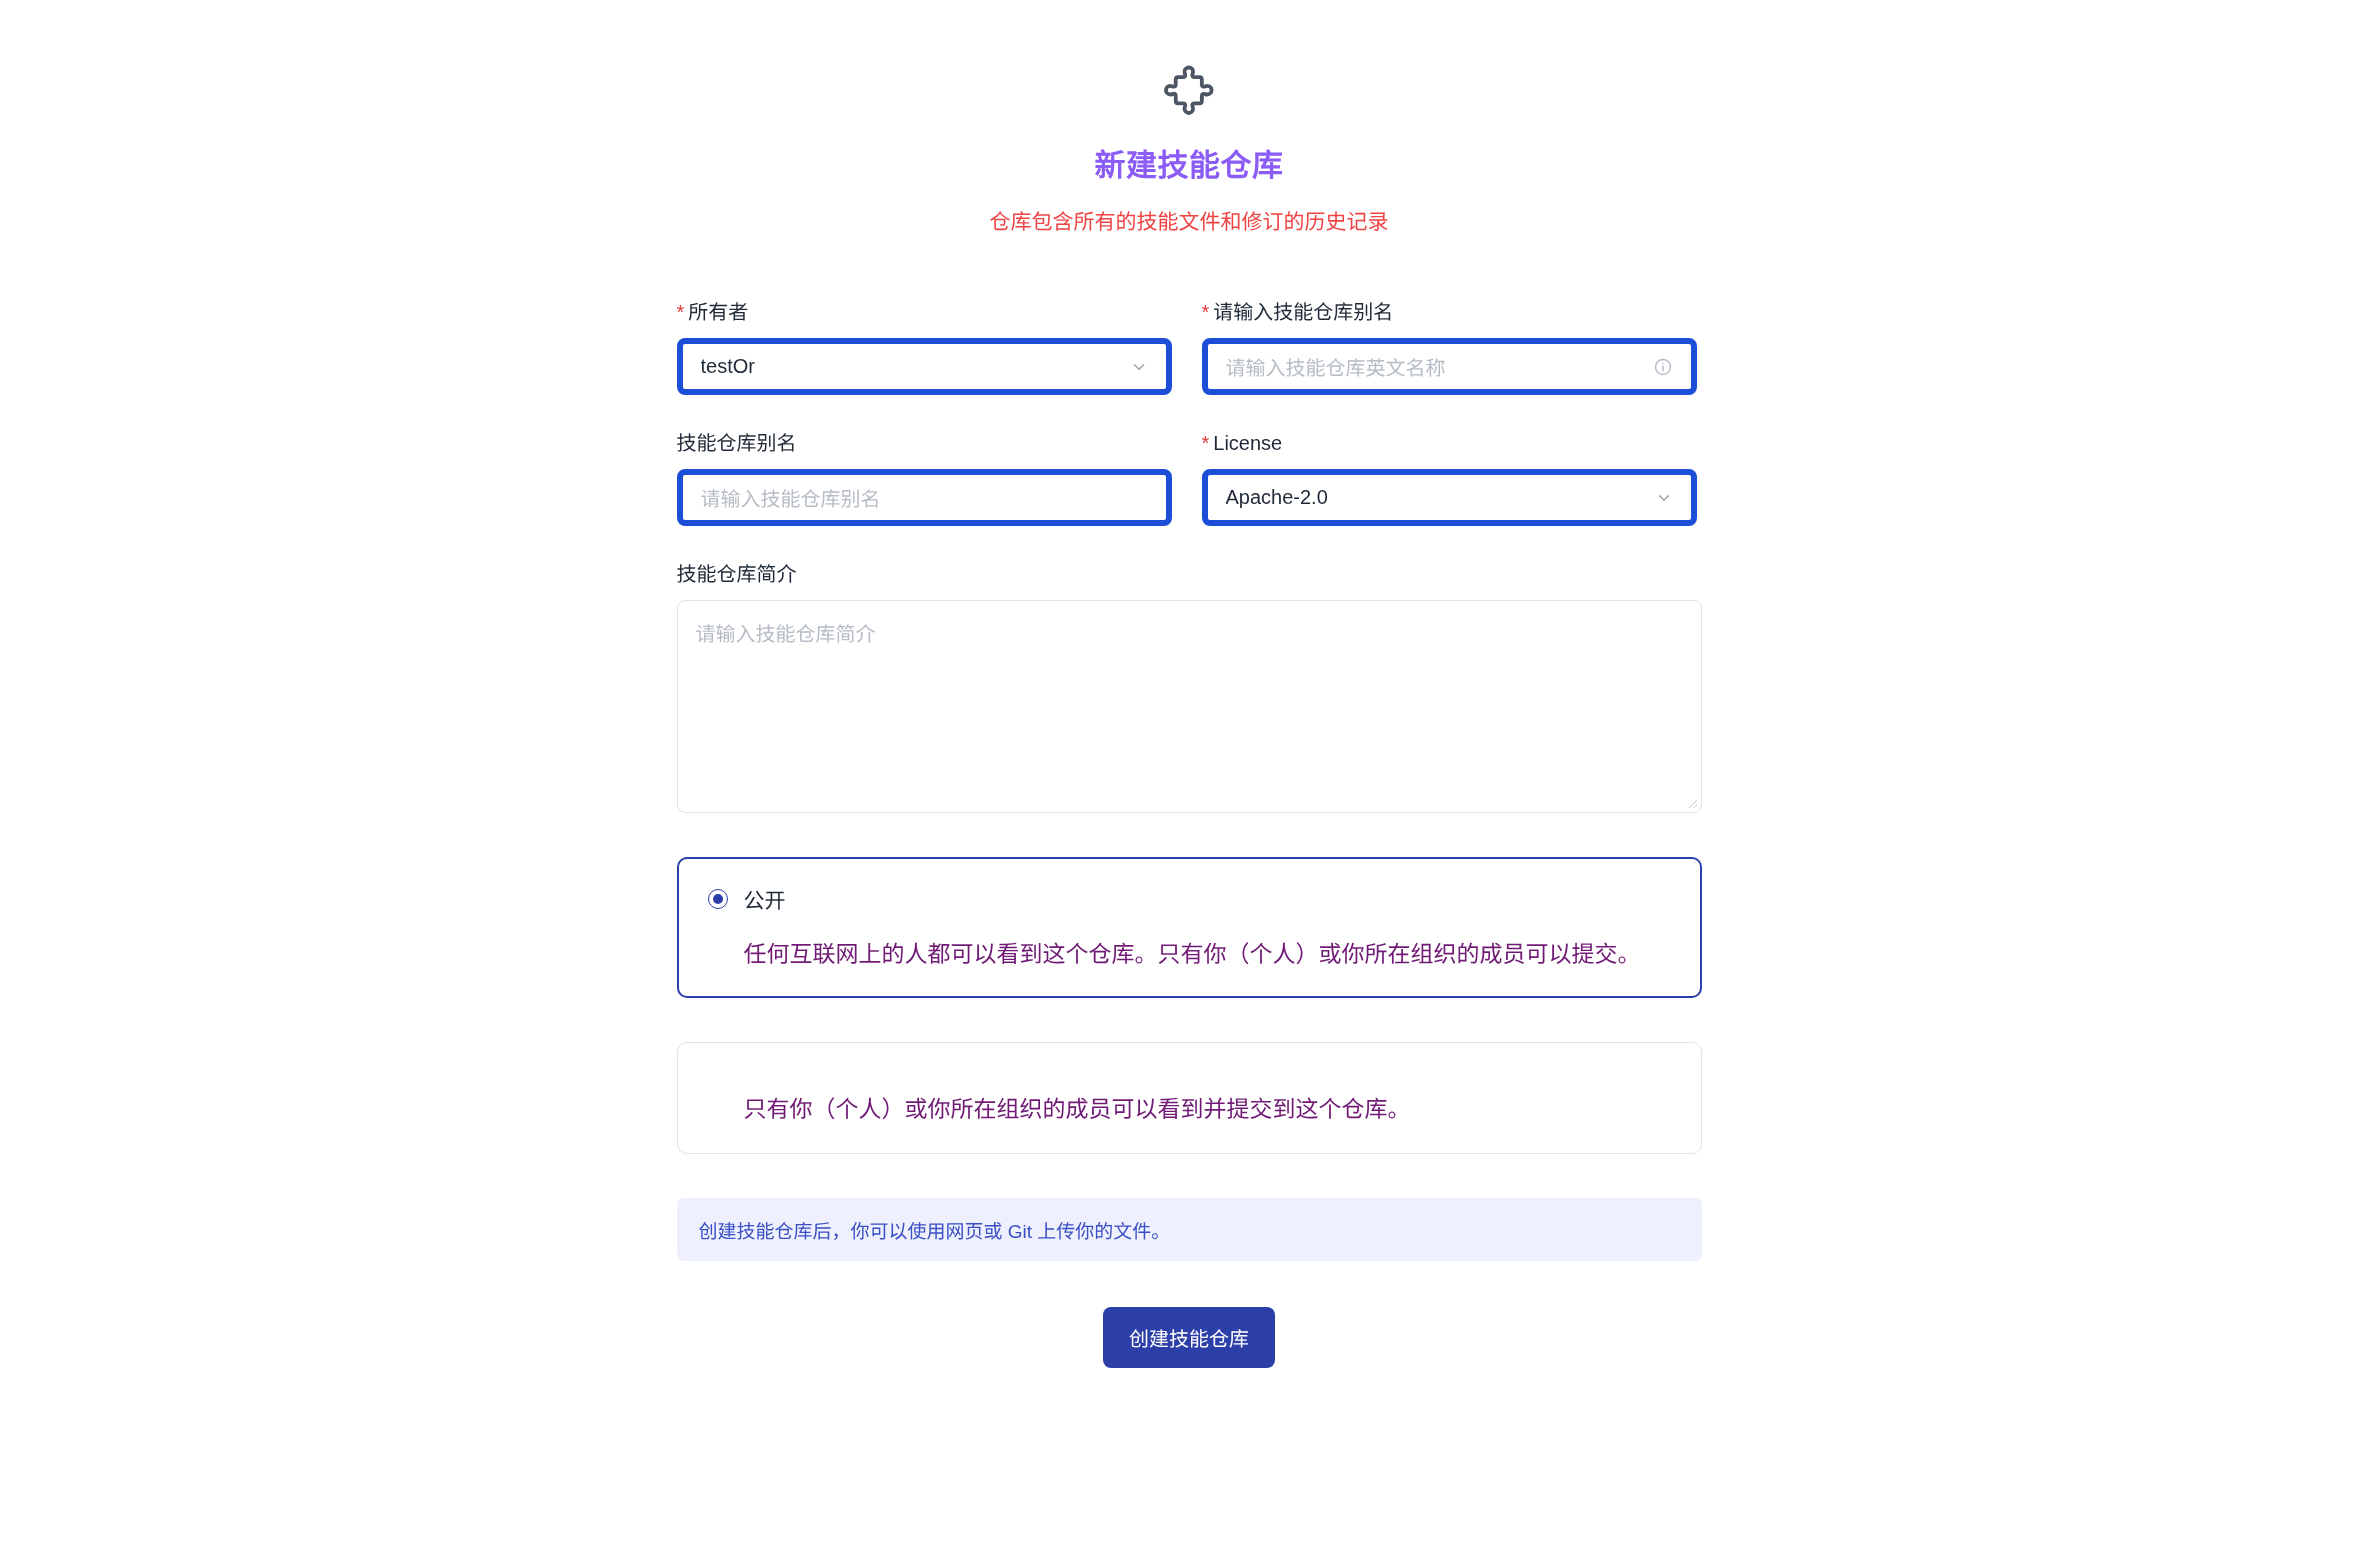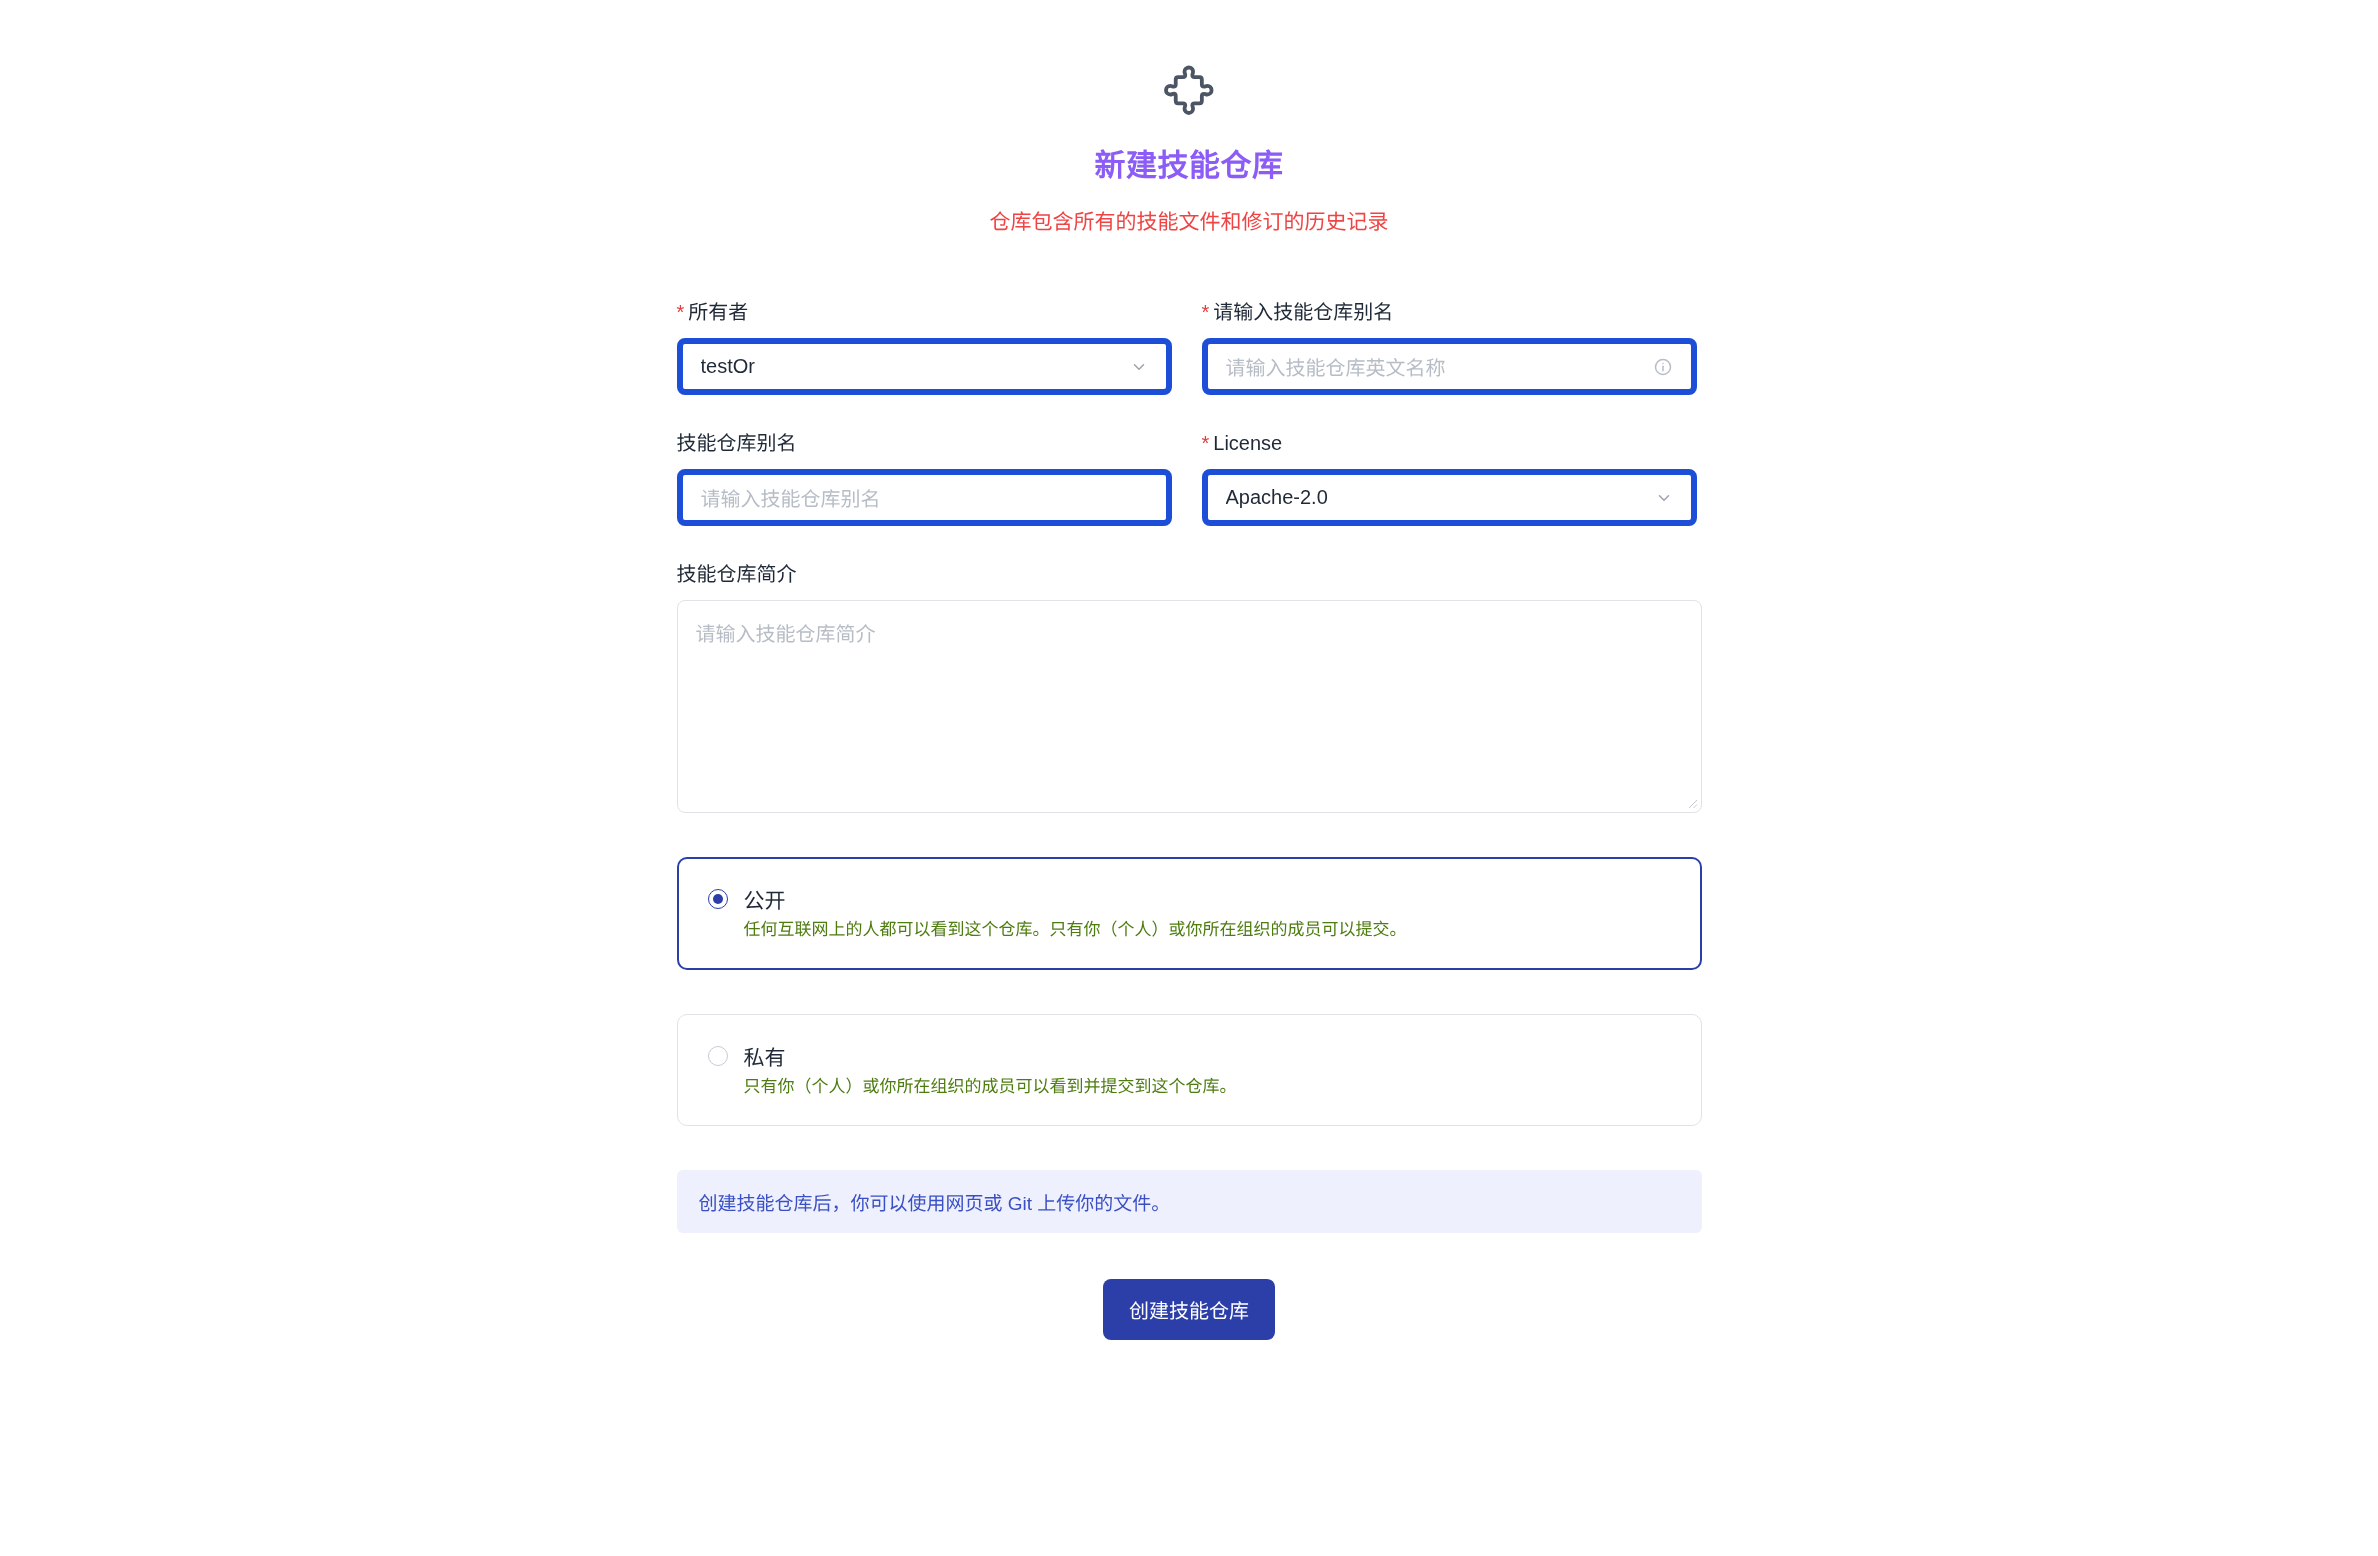--- a/index.html
+++ b/index.html
@@ -163,23 +163,23 @@
     width: 10px;
     height: 10px;
     border-radius: 50%;
     background: #2c3ea8;
   }
   .vis-name {
     font-size: 21px;
     color: #1f2937;
   }
   .vis-desc {
-    font-size: 17px;
-    color: #4d7c0f;
-    margin: 4px 0 0 36px;
+    font-size: 23px;
+    color: #701a75;
+    margin: 24px 0 0 36px;
     line-height: 1.45;
   }
   
   .tip {
     width: 1025px;
     background: #eef1fd;
     border-radius: 6px;
     padding: 18px 22px;
     font-size: 19px;
     color: #3b4fc4;
@@ -281,24 +281,20 @@
 
     <div class="vis-card selected">
       <div class="vis-head">
         <span class="radio on"></span>
         <span class="vis-name">公开</span>
       </div>
       <div class="vis-desc">任何互联网上的人都可以看到这个仓库。只有你（个人）或你所在组织的成员可以提交。</div>
     </div>
 
     <div class="vis-card">
-      <div class="vis-head">
-        <span class="radio"></span>
-        <span class="vis-name">私有</span>
-      </div>
       <div class="vis-desc">只有你（个人）或你所在组织的成员可以看到并提交到这个仓库。</div>
     </div>
 
     <div class="tip">
       <span>创建技能仓库后，你可以使用网页或 </span><a href="#">Git</a><span> 上传你的文件。</span>
     </div>
 
     <div class="actions">
       <button class="btn-primary">创建技能仓库</button>
     </div>

